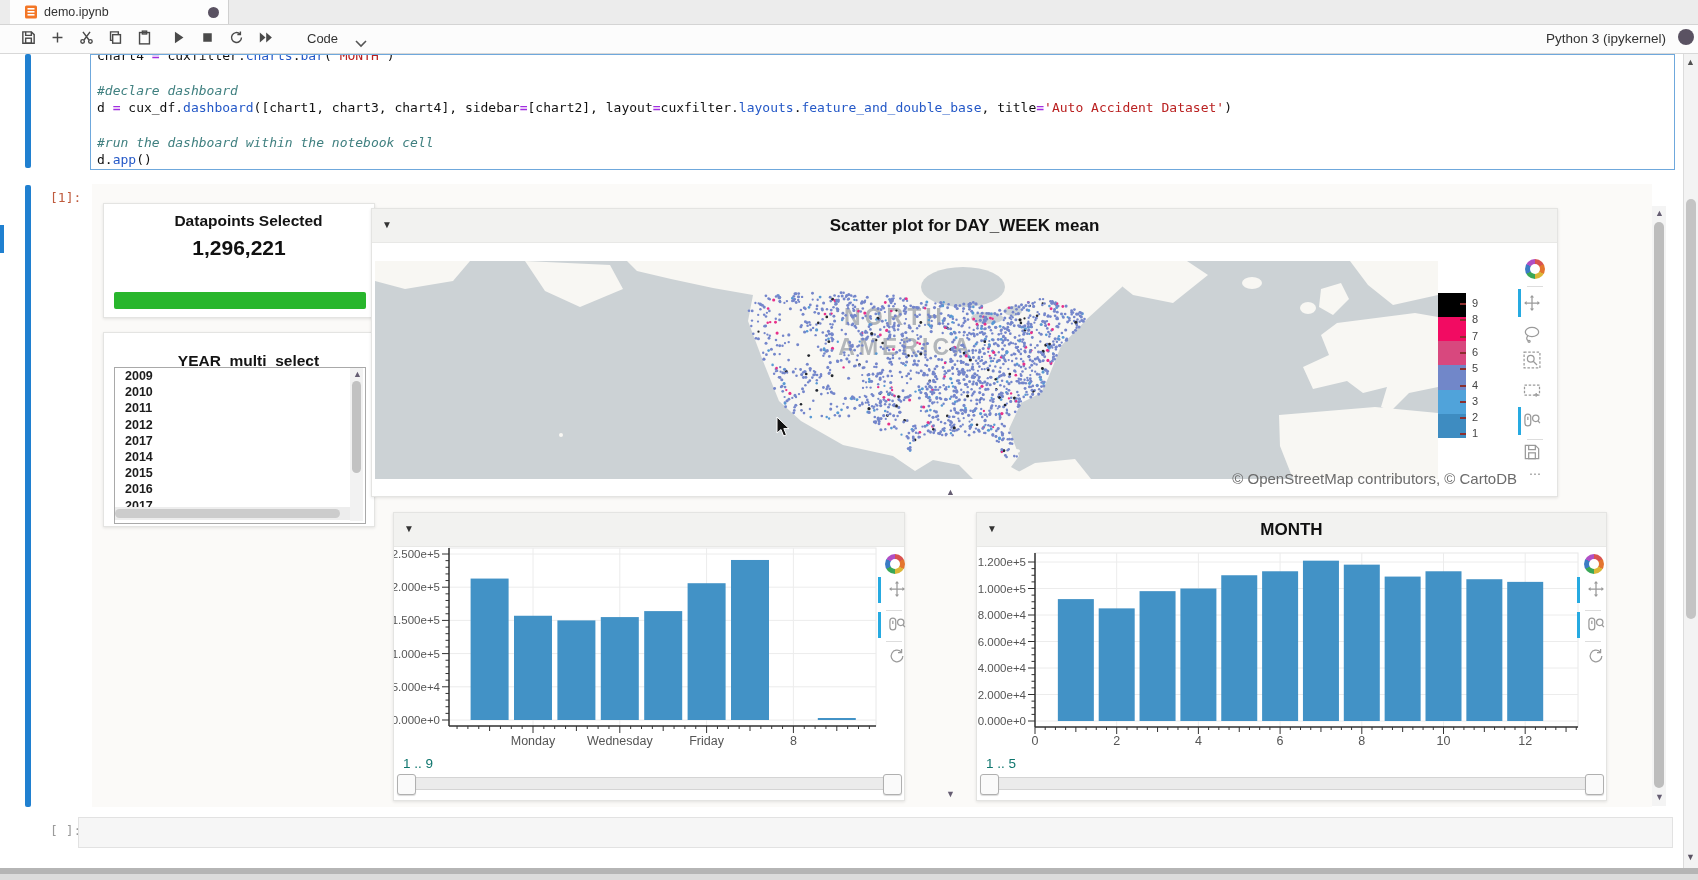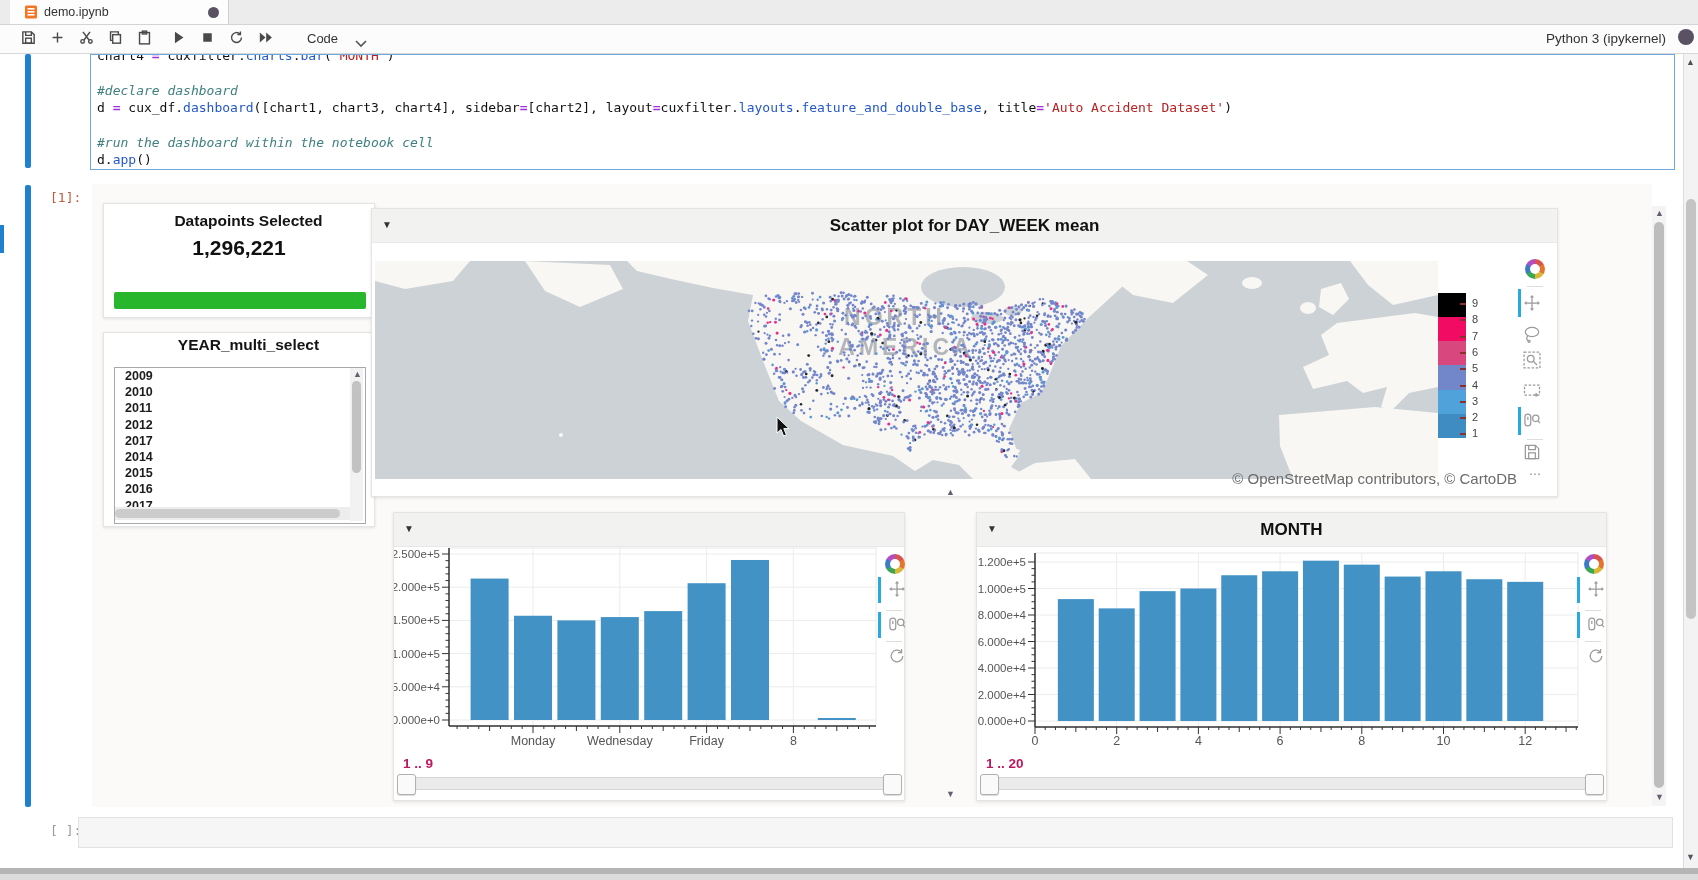--- a/index.html
+++ b/index.html
@@ -38,21 +38,21 @@
   #dp-value{position:absolute;left:0;right:0;top:32px;text-align:center;font-weight:bold;font-size:21px;color:#111;}
   #dp-bar{position:absolute;left:10px;top:88px;width:252px;height:17px;border-radius:2px;}
   #year-list{position:absolute;left:10px;top:34px;width:250px;height:155px;background:#fff;border:1px solid #a9a9a9;overflow:hidden;}
   .year-opt{padding:1px 0 1px 10px;font-size:12.5px;font-weight:600;color:#1c1c1c;line-height:14.2px;}
   .sb-track{position:absolute;background:#f2f2f2;}
   .sb-thumb{position:absolute;background:#c2c2c2;border-radius:5px;}
   .sb-arrow{position:absolute;font-size:9px;color:#655d72;line-height:10px;}
   
   .sl-track{position:absolute;height:13px;background:#ebebeb;border:1px solid #d4d4d4;border-radius:7px;box-sizing:border-box;}
   .sl-handle{position:absolute;width:17px;height:19px;background:#fafafa;border:1px solid #b0b0b0;border-radius:3px;box-shadow:0 1px 1px rgba(0,0,0,.15);}
-  .range-label{position:absolute;font-weight:bold;font-size:13.5px;color:#be185d;}
+  .range-label{position:absolute;font-weight:normal;font-size:13.5px;color:#0f766e;}
   
   .blogo{position:absolute;width:20px;height:20px;border-radius:50%;
          background:conic-gradient(#d9534f 0 60deg,#e4752e 60deg 120deg,#dbb637 120deg 180deg,#3aa757 180deg 240deg,#3b7cc4 240deg 300deg,#b04fc4 300deg 360deg);}
   .blogo:after{content:"";position:absolute;inset:5px;background:#fff;border-radius:50%;}
   .ticon{position:absolute;width:20px;height:20px;color:#9a9a9a;}
   .ticon svg{width:20px;height:20px;stroke:currentColor;fill:none;stroke-width:1.5;}
   .tdiv{position:absolute;width:16px;height:1px;background:#ddd;}
   .tactive{position:absolute;width:3px;background:#26aae1;}
   .attr-text{position:absolute;font-size:15px;color:#6b6b6b;}
   svg text{font-family:"Liberation Sans",sans-serif;}
@@ -127,21 +127,21 @@
   <div class="abs collapser" style="left:25px;top:185px;height:622px;"></div>
   <div class="abs" id="dashboard"></div>
 
   <div class="card" style="left:103px;top:203px;width:272px;height:115px;">
     <div class="side-title" style="top:8px;">Datapoints Selected</div>
     <div id="dp-value">1,296,221</div>
     <div id="dp-bar" style="background: rgb(40, 182, 44);"></div>
   </div>
 
   <div class="card" style="left:103px;top:332px;width:272px;height:195px;">
-    <div class="side-title" style="top:3px;">YEAR_multi_select</div>
+    <div class="side-title" style="top:19px;">YEAR_multi_select</div>
     <div id="year-list">
         <div class="year-opt">2009</div>
         <div class="year-opt">2010</div>
         <div class="year-opt">2011</div>
         <div class="year-opt">2012</div>
         <div class="year-opt">2017</div>
         <div class="year-opt">2014</div>
         <div class="year-opt">2015</div>
         <div class="year-opt">2016</div>
         <div class="year-opt">2017</div>
@@ -2300,21 +2300,21 @@
         <text x="139.7" y="232" text-anchor="middle" font-size="12.5" fill="#555">2</text>
         <text x="221.4" y="232" text-anchor="middle" font-size="12.5" fill="#555">4</text>
         <text x="303.1" y="232" text-anchor="middle" font-size="12.5" fill="#555">6</text>
         <text x="384.8" y="232" text-anchor="middle" font-size="12.5" fill="#555">8</text>
         <text x="466.5" y="232" text-anchor="middle" font-size="12.5" fill="#555">10</text>
         <text x="548.2" y="232" text-anchor="middle" font-size="12.5" fill="#555">12</text>
       </svg>
     <div class="chead"></div>
     <span class="caret">▼</span>
     <div class="ctitle">MONTH</div>
-    <div class="range-label" style="left:9px;top:243px;">1 .. 20</div>
+    <div class="range-label" style="left:9px;top:243px;">1 .. 5</div>
     <div class="sl-track" style="left:6px;top:264px;width:619px;"></div>
     <div class="sl-handle" style="left:3px;top:261px;"></div>
     <div class="sl-handle" style="left:608px;top:261px;"></div>
     <div class="blogo" style="left:607px;top:41px;"></div>
     <span id="mo-tools"><span class="ticon" style="left: 609px; top: 66px;"><svg viewBox="0 0 24 24">
             <path d="M12 4v16M4 12h16"></path>
             <path d="M12 2.5l-2.5 3h5zM12 21.5l-2.5-3h5zM2.5 12l3-2.5v5zM21.5 12l-3-2.5v5z" fill="currentColor" stroke="none"></path>
           </svg></span><span class="ticon" style="left: 609px; top: 101px;"><svg viewBox="0 0 24 24">
             <rect x="3.5" y="5" width="7" height="14" rx="3.5"></rect>
             <path d="M7 8v4"></path>

